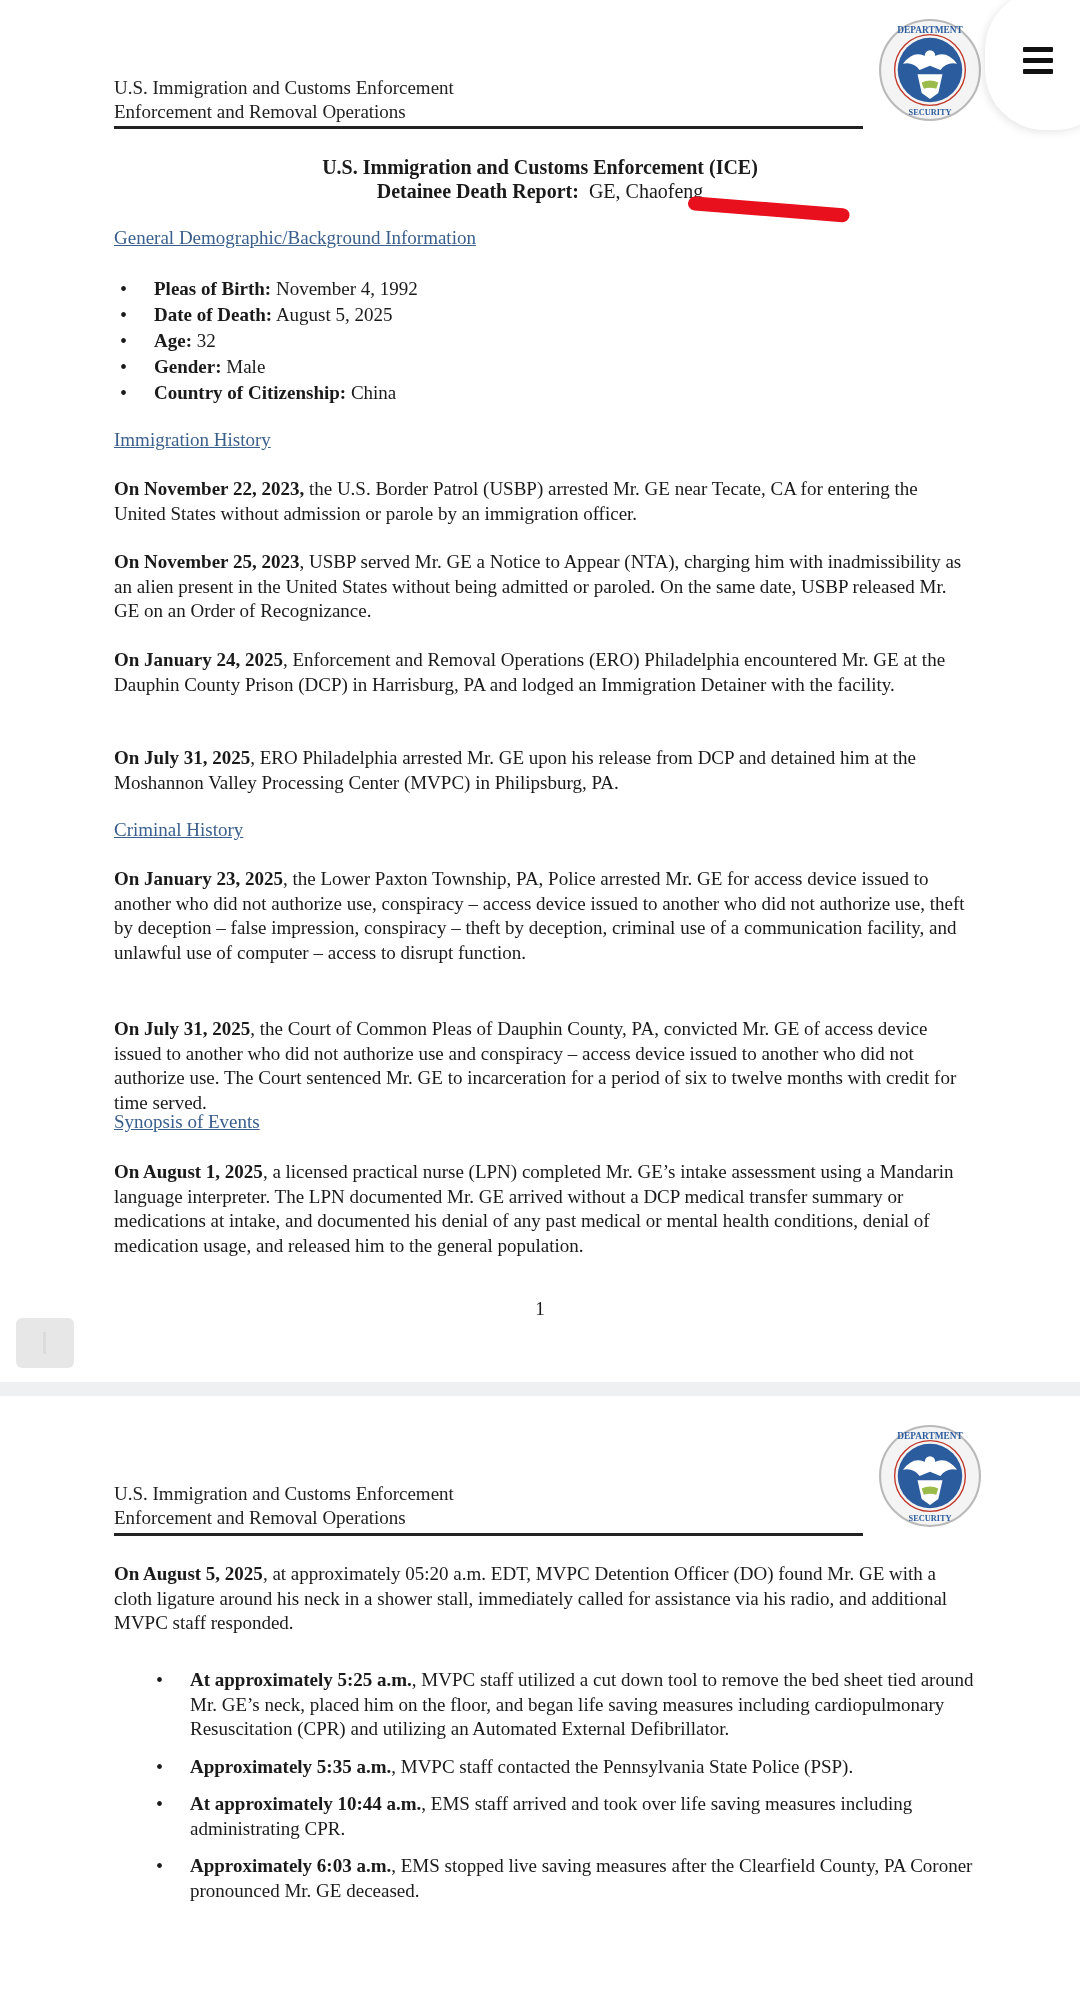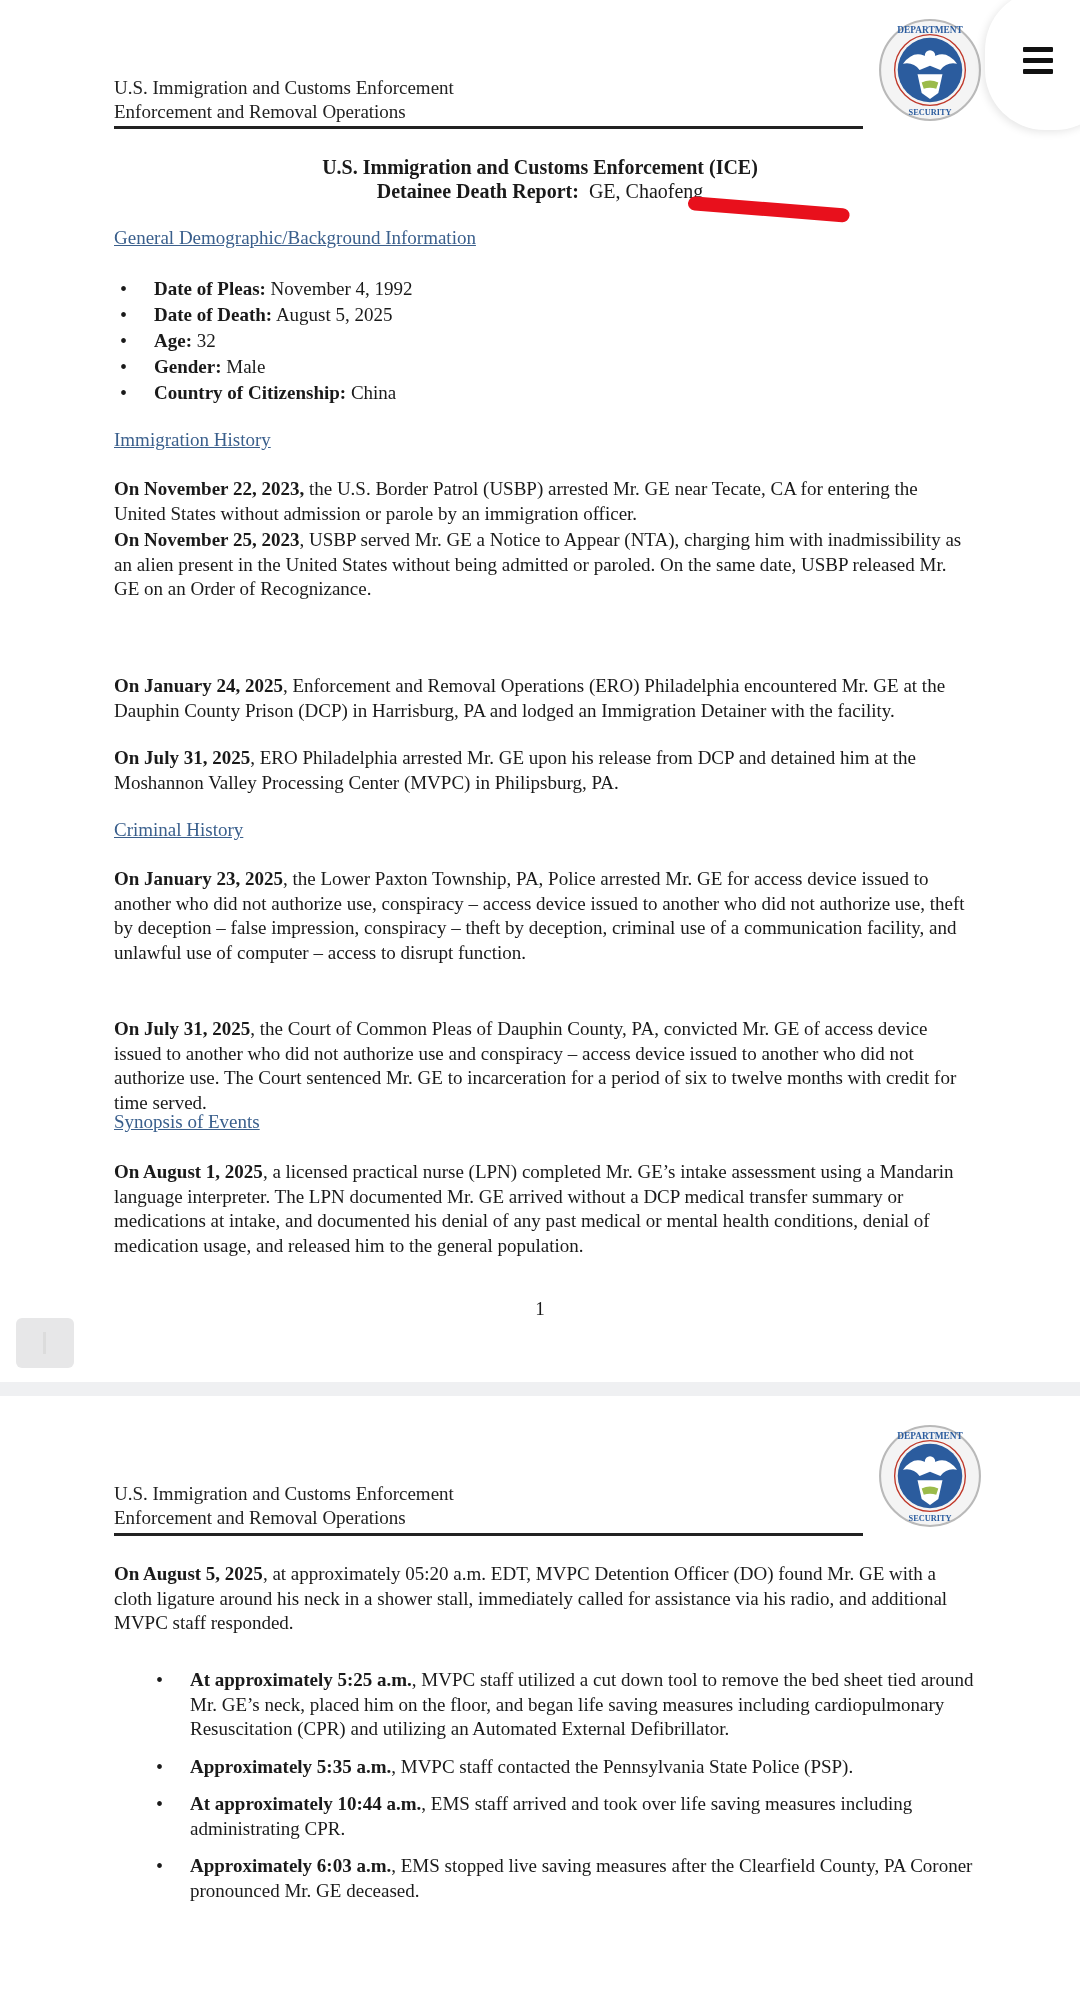--- a/index.html
+++ b/index.html
@@ -92,32 +92,32 @@
 
   <div class="title" style="top:155px;">
     <div><b>U.S. Immigration and Customs Enforcement (ICE)</b></div>
     <div><b>Detainee Death Report:</b>&nbsp; <span>GE, Chaofeng</span></div>
   </div>
   <div class="redact-mark"></div>
 
   <div class="section" style="top:226px;">General Demographic/Background Information</div>
 
   <ul class="demo">
-    <li><b>Date of Pleas:</b> <span>November 4, 1992</span></li>
+    <li><b>Pleas of Birth:</b> <span>November 4, 1992</span></li>
     <li><b>Date of Death:</b> <span>August 5, 2025</span></li>
     <li><b>Age:</b> <span>32</span></li>
     <li><b>Gender:</b> <span>Male</span></li>
     <li><b>Country of Citizenship:</b> <span>China</span></li>
   </ul>
 
   <div class="section" style="top:428px;">Immigration History</div>
 
   <div class="para" style="top:477px;"><b>On November 22, 2023,</b><span> the U.S. Border Patrol (USBP) arrested Mr. GE near Tecate, CA for entering the United States without admission or parole by an immigration officer.</span></div>
-  <div class="para" style="top:528px;"><b>On November 25, 2023</b><span>, USBP served Mr. GE a Notice to Appear (NTA), charging him with inadmissibility as an alien present in the United States without being admitted or paroled. On the same date, USBP released Mr. GE on an Order of Recognizance.</span></div>
-  <div class="para" style="top:648px;margin-top:26px;"><b>On January 24, 2025</b><span>, Enforcement and Removal Operations (ERO) Philadelphia encountered Mr. GE at the Dauphin County Prison (DCP) in Harrisburg, PA and lodged an Immigration Detainer with the facility.</span></div>
+  <div class="para" style="top:550px;"><b>On November 25, 2023</b><span>, USBP served Mr. GE a Notice to Appear (NTA), charging him with inadmissibility as an alien present in the United States without being admitted or paroled. On the same date, USBP released Mr. GE on an Order of Recognizance.</span></div>
+  <div class="para" style="top:648px;"><b>On January 24, 2025</b><span>, Enforcement and Removal Operations (ERO) Philadelphia encountered Mr. GE at the Dauphin County Prison (DCP) in Harrisburg, PA and lodged an Immigration Detainer with the facility.</span></div>
   <div class="para" style="top:746px;"><b>On July 31, 2025</b><span>, ERO Philadelphia arrested Mr. GE upon his release from DCP and detained him at the Moshannon Valley Processing Center (MVPC) in Philipsburg, PA.</span></div>
 
   <div class="section" style="top:818px;">Criminal History</div>
 
   <div class="para" style="top:867px;"><b>On January 23, 2025</b><span>, the Lower Paxton Township, PA, Police arrested Mr. GE for access device issued to another who did not authorize use, conspiracy – access device issued to another who did not authorize use, theft by deception – false impression, conspiracy – theft by deception, criminal use of a communication facility, and unlawful use of computer – access to disrupt function.</span></div>
   <div class="para" style="top:989px;margin-top:28px;"><b>On July 31, 2025</b><span>, the Court of Common Pleas of Dauphin County, PA, convicted Mr. GE of access device issued to another who did not authorize use and conspiracy – access device issued to another who did not authorize use. The Court sentenced Mr. GE to incarceration for a period of six to twelve months with credit for time served.</span></div>
 
   <div class="section" style="top:1110px;">Synopsis of Events</div>
 
   <div class="para" style="top:1160px;"><b>On August 1, 2025</b><span>, a licensed practical nurse (LPN) completed Mr. GE’s intake assessment using a Mandarin language interpreter. The LPN documented Mr. GE arrived without a DCP medical transfer summary or medications at intake, and documented his denial of any past medical or mental health conditions, denial of medication usage, and released him to the general population.</span></div>

